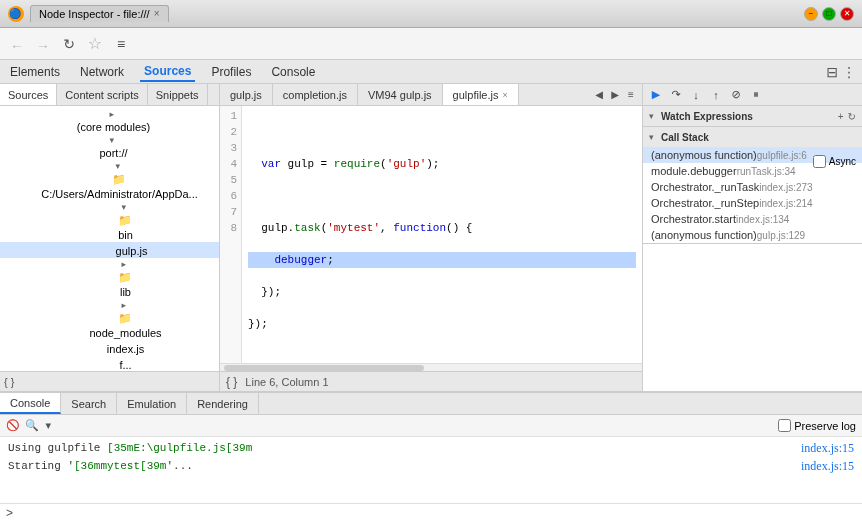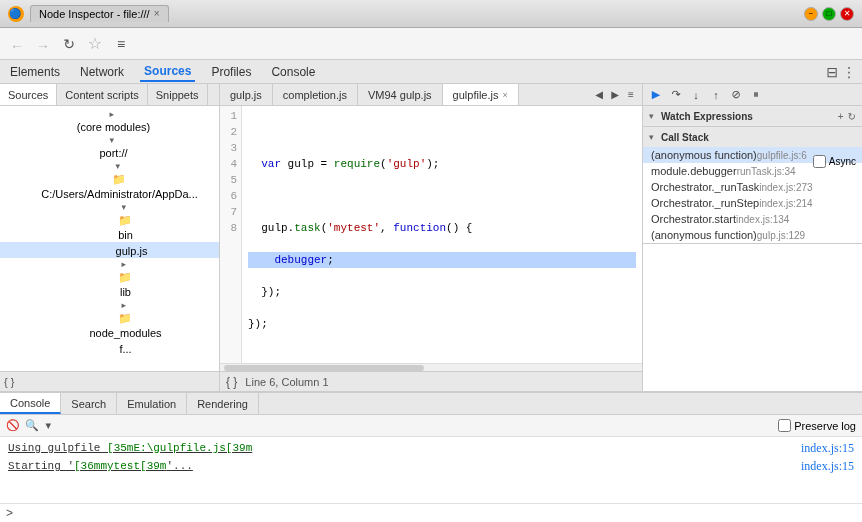--- a/index.html
+++ b/index.html
@@ -313,21 +313,21 @@
     .console-btn { cursor: pointer; color: #555; font-size: 11px; }
     .preserve-log { display: flex; align-items: center; gap: 3px; font-size: 11px; margin-left: auto; }
     .console-output {
       flex: 1; overflow: auto;
       padding: 2px 8px;
       font-family: 'Courier New', monospace;
       font-size: 11px;
       line-height: 18px;
     }
     .console-log-line { display: flex; justify-content: space-between; }
-    .log-text { color: #333; text-decoration: underline; }
+    .log-text { color: #333; }
     .log-loc { color: #1a73e8; font-size: 12px; cursor: pointer; font-family: Liberation Serif, serif; }
     .console-prompt { display: flex; align-items: center; padding: 2px 6px; border-top: 1px solid #e0e0e0; }
     .prompt-symbol { color: #555; margin-right: 4px; }
     .prompt-input { flex: 1; border: none; outline: none; font-family: 'Courier New', monospace; font-size: 11px; }
 
     .scrollbar-h {
       height: 8px; background: #f0f0f0; border-top: 1px solid #ddd;
       display: flex; align-items: center;
     }
     .scrollbar-thumb {
@@ -407,20 +407,24 @@
           <span class="folder-icon">📁</span>
           <span>lib</span>
         </div>
         <div class="tree-item tree-indent-3">
           <span class="triangle closed"></span>
           <span class="folder-icon">📁</span>
           <span>node_modules</span>
         </div>
         <div class="tree-item tree-indent-3">
           <span style="width:8px;display:inline-block;"></span>
+          <span>index.js</span>
+        </div>
+        <div class="tree-item tree-indent-3">
+          <span style="width:8px;display:inline-block;"></span>
           <span>f...</span>
         </div>
       </div>
       <div class="tree-bottom-bar">
         <span>{ }</span>
       </div>
     </div>
 
     <div class="center-panel">
       <div class="code-tabs">

